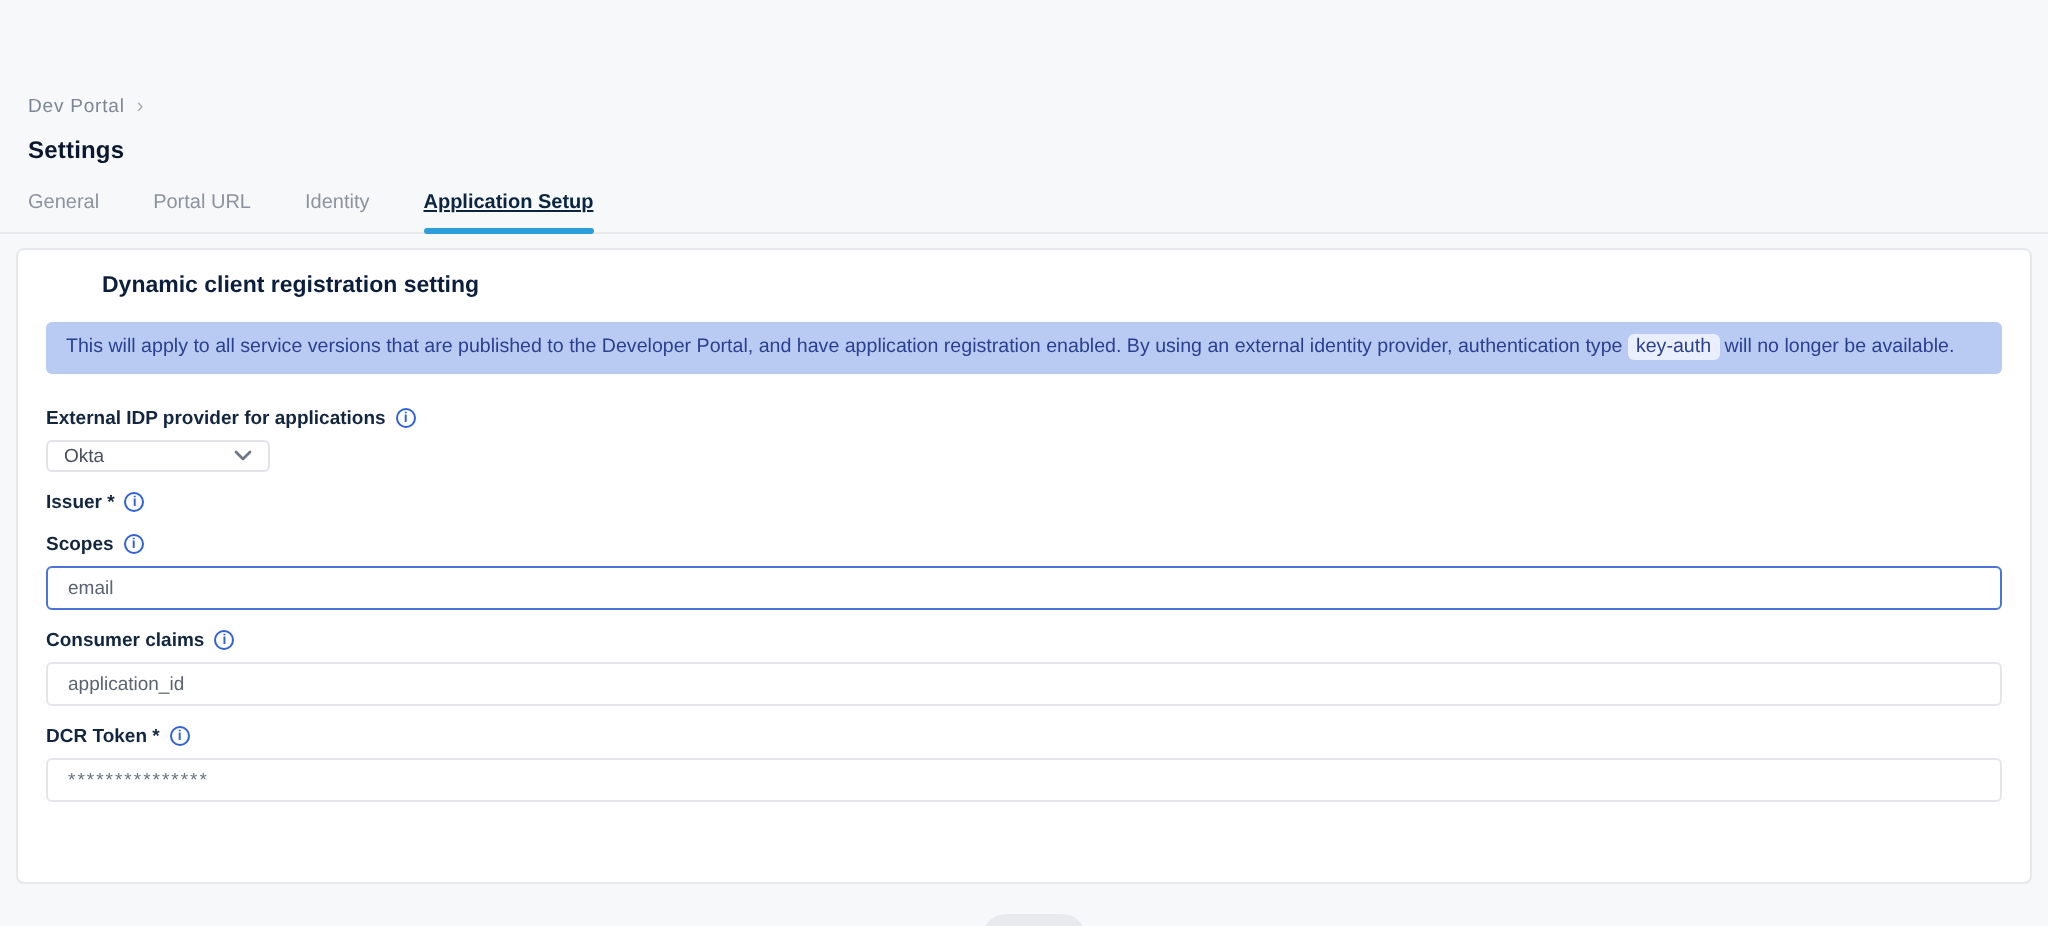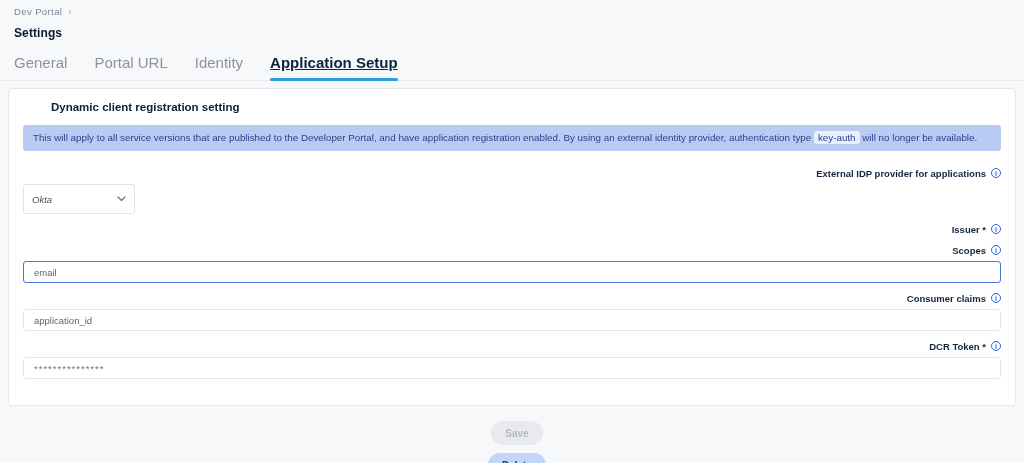--- a/index.html
+++ b/index.html
@@ -11,40 +11,41 @@
   }
   
   .breadcrumb {
     padding: 6px 0 0 14px;
     font-size: 9.5px;
     color: #7d8694;
     letter-spacing: 0.4px;
     display: flex;
     align-items: center;
     gap: 6px;
+    margin-top: 42px;
   }
   .breadcrumb .crumb-sep { color: #a8afba; font-size: 10px; }
   .page-title {
     margin: 9px 0 0 14px;
     font-size: 12px;
     font-weight: 700;
     color: #0b172e;
     letter-spacing: 0.1px;
   }
   .tabbar {
     margin-top: 14px;
     padding-left: 14px;
     border-bottom: 1px solid #e8eaee;
     display: flex;
     gap: 27px;
   }
   .tab {
     position: relative;
     padding-bottom: 9px;
-    font-size: 15px;
+    font-size: 10px;
     color: #8c939f;
     cursor: pointer;
     white-space: nowrap;
   }
   .tab.active {
     color: #0a2540;
     font-weight: 700;
     text-decoration: underline;
   }
   .tab.active::after {
@@ -89,52 +90,50 @@
   }
   .field-label {
     margin-top: 16px;
     display: flex;
     align-items: center;
     gap: 5px;
     font-size: 9.5px;
     font-weight: 700;
     color: #13263f;
     height: 12px;
-    justify-content: flex-end;
   }
   .field-label.after-input { margin-top: 9px; }
   .info-icon {
     width: 10px; height: 10px;
     border: 1px solid #2f62d8;
     border-radius: 50%;
     color: #2f62d8;
     font-size: 7px;
     font-weight: 700;
     font-style: normal;
     display: inline-flex;
     align-items: center;
     justify-content: center;
     line-height: 1;
     cursor: pointer;
   }
   .select-box {
     margin-top: 5px;
     width: 112px;
-    height: 30px;
+    height: 16px;
     border: 1px solid #e2e3e8;
     border-radius: 3px;
     background: #fff;
     display: flex;
     align-items: center;
     justify-content: space-between;
     padding: 0 8px;
     font-size: 9.5px;
     color: #49505c;
     cursor: pointer;
-    font-style: italic;
   }
   .select-box svg { stroke: #6f7787; }
   .text-input {
     margin-top: 5px;
     display: block;
     width: 100%;
     height: 22px;
     border: 1px solid #e5e6ea;
     border-radius: 3px;
     padding: 0 10px;

